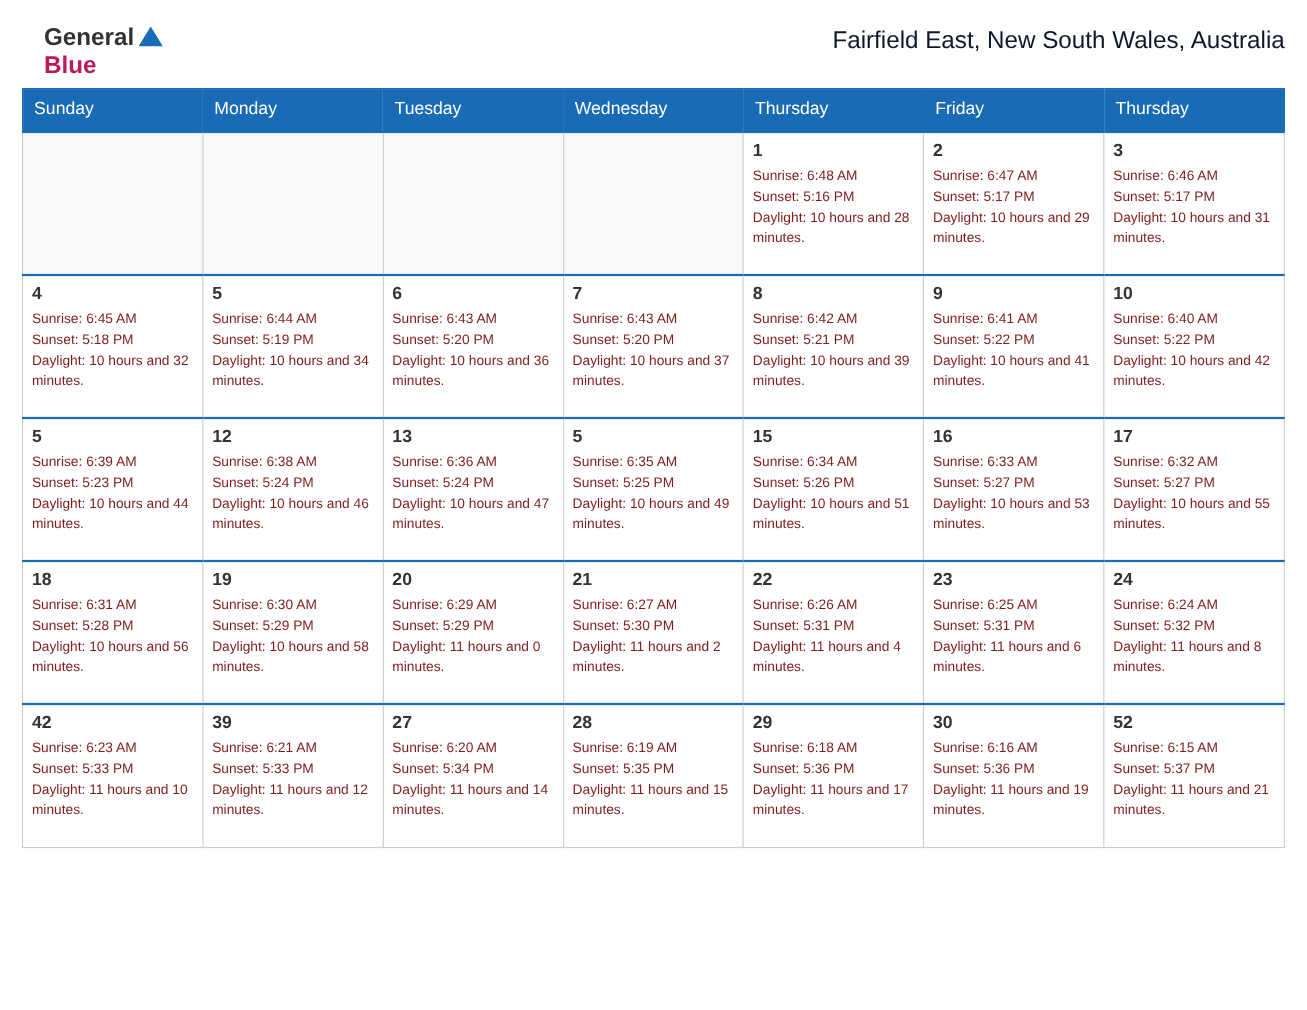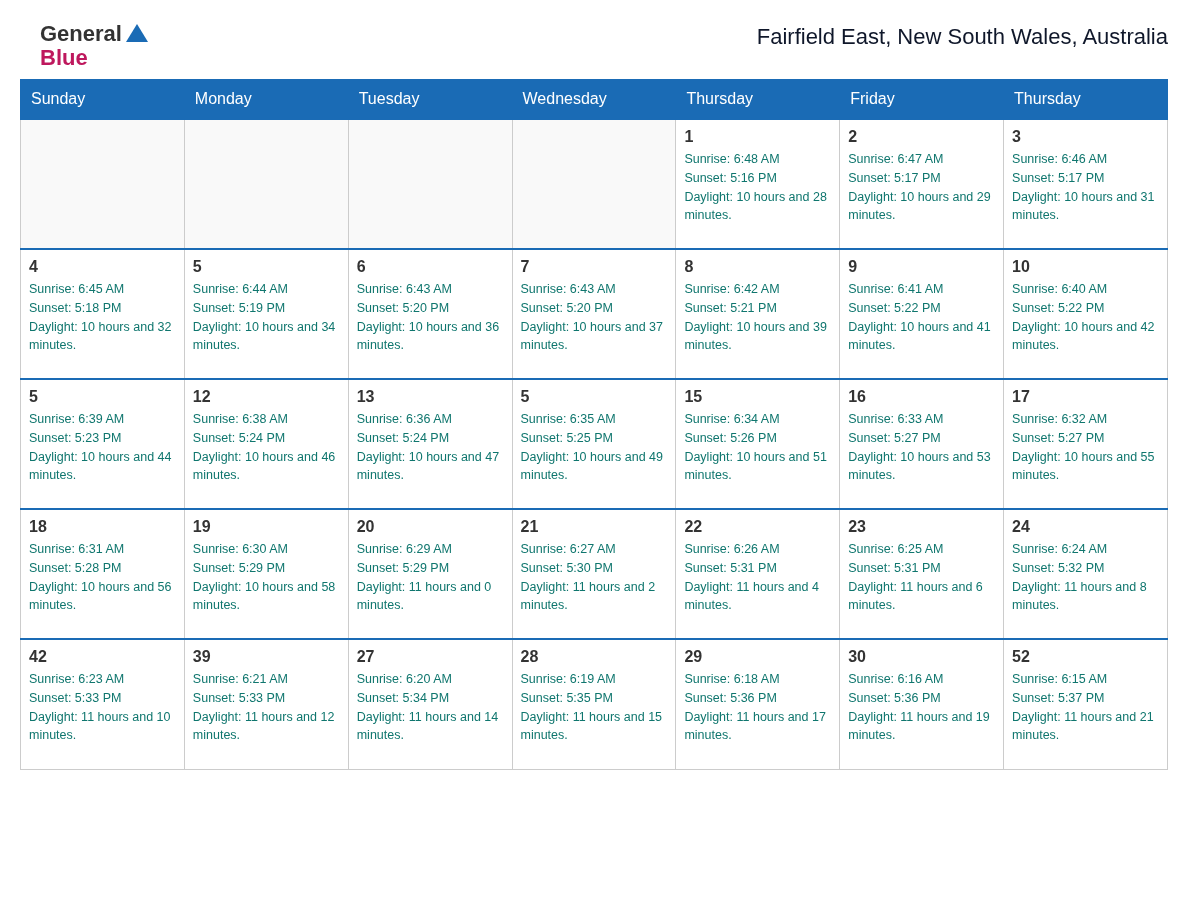--- a/index.html
+++ b/index.html
@@ -74,21 +74,21 @@
     }
     .day-number {
       font-size: 16px;
       font-weight: bold;
       color: #333;
       margin-bottom: 4px;
       display: block;
     }
     .day-info {
       font-size: 12.5px;
-      color: #0f766e;
+      color: #7f1d1d;
       line-height: 1.5;
     }
     .empty-cell {
       background: #f9f9f9;
     }
   </style>
 </head>
 <body>
 
 <div class="header">

